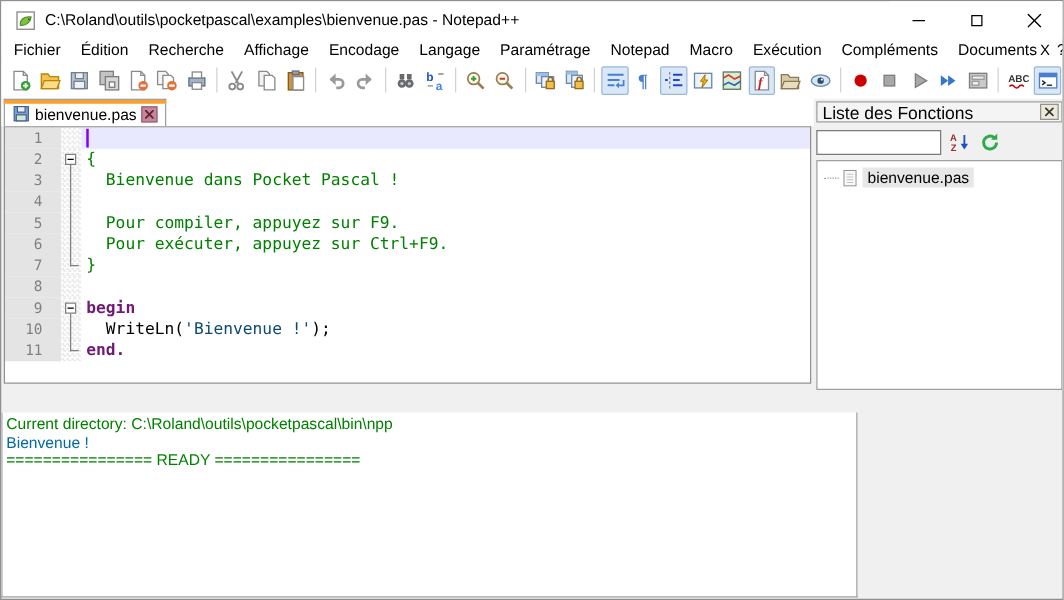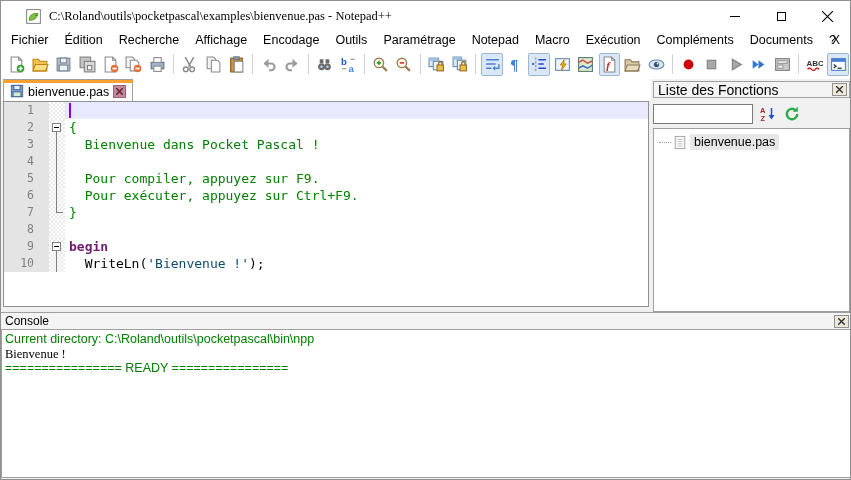--- a/index.html
+++ b/index.html
@@ -4,21 +4,21 @@
 <style>
   * { margin:0; padding:0; box-sizing:border-box; }
   html,body { background:#d4d4d4; }
   .window {
     position:relative; width:851px; height:480px; background:#f0f0f0;
     border:1px solid #8f8f8f; overflow:hidden;
     font-family:"Liberation Sans", sans-serif; font-size:12.5px; color:#000;
   }
   
   .titlebar { position:absolute; top:0; left:0; right:0; height:30px; background:#fff;
-    display:flex; align-items:center; padding-left:24px;font-family:Liberation Serif, serif; }
+    display:flex; align-items:center; padding-left:11px; }
   .appicon { width:17px; height:17px; flex:0 0 auto; }
   .title-text { margin-left:7px; font-size:12.5px; }
   .wcontrols { position:absolute; right:0; top:0; height:30px; display:flex; }
   .wbtn { width:46px; height:30px; display:flex; align-items:center; justify-content:center; background:#fff; }
   .glyph-min { width:10px; height:1px; background:#000; }
   .glyph-max { width:9px; height:9px; border:1px solid #000; }
   
   .menubar { position:absolute; top:30px; left:0; right:0; height:18px; background:#fff;
     display:flex; align-items:center; padding-left:2px; }
   .menu-item { padding:0 8px; height:18px; line-height:18px; cursor:default; }
@@ -75,24 +75,24 @@
   .fibtn { width:18px; height:18px; display:flex; align-items:center; justify-content:center; }
   .ftree { position:absolute; top:47px; left:0; width:197px; height:184px; background:#fff; border:1px solid #a0a0a0; padding-top:4px; }
   .titem { display:flex; align-items:center; height:18px; padding-left:5px; }
   .tconn { width:12px; border-top:1px dotted #999; margin-right:2px; }
   .tlabel { font-size:12.5px; padding:1px 4px; }
   .tlabel.sel { background:#e7e7e7; }
   
   .cpanel-head { position:absolute; top:311px; left:0; width:851px; height:18px; background:#f4f4f4;
     border-top:1px solid #a0a0a0; border-bottom:1px solid #a0a0a0; display:flex; align-items:center;
     justify-content:space-between; padding:0 3px 0 4px; font-size:12px; }
-  .cbody { position:absolute; top:329px; left:0; width:851px; bottom:1px; background:#fff;
+  .cbody { position:absolute; top:329px; left:0; width:685px; bottom:1px; background:#fff;
     border:1px solid #a0a0a0; border-top:none; padding:2px 0 17px 3px; font-size:12.5px; line-height:14.5px; }
   .cline.green { color:#008000; }
-  .cline.black { color:#000000;font-family:Liberation Serif, serif; }
+  .cline.black { color:#0369a1; }
 </style>
 </head>
 <body>
 
 <div class="window">
 
   <div class="titlebar">
     <svg class="appicon" viewBox="0 0 16 16">
       <rect x="1.5" y="1.5" width="13" height="13" fill="#fff" stroke="#8a8a8a"></rect>
       <path d="M4 11.5c-.3-4 2.5-7 8.2-6.3-.7 4-3.8 6.8-8.2 6.3z" fill="#7ec242" stroke="#4a8a1a" stroke-width="0.8"></path>
@@ -114,21 +114,21 @@
     </div>
   </div>
 
   <div class="menubar">
     <div style="display:flex;">
         <span class="menu-item">Fichier</span>
         <span class="menu-item">Édition</span>
         <span class="menu-item">Recherche</span>
         <span class="menu-item">Affichage</span>
         <span class="menu-item">Encodage</span>
-        <span class="menu-item">Outils</span>
+        <span class="menu-item">Langage</span>
         <span class="menu-item">Paramétrage</span>
         <span class="menu-item">Notepad</span>
         <span class="menu-item">Macro</span>
         <span class="menu-item">Exécution</span>
         <span class="menu-item">Compléments</span>
         <span class="menu-item">Documents</span>
         <span class="menu-item">?</span>
       </div>
     <span class="menu-close">X</span>
   </div>
@@ -447,20 +447,28 @@
           <div class="fline-b"></div>
         </div>
         <div class="ltext"><span class="seg-kw">begin</span></div>
       </div>
       <div class="erow">
         <div class="lnum">10</div>
         <div class="fold">
           <div class="fline"></div>
         </div>
         <div class="ltext"><span class="seg-def">  WriteLn(</span><span class="seg-str">'Bienvenue !'</span><span class="seg-def">);</span></div>
+      </div>
+      <div class="erow">
+        <div class="lnum">11</div>
+        <div class="fold">
+          <div class="fline-t"></div>
+          <div class="fline-r"></div>
+        </div>
+        <div class="ltext"><span class="seg-kw">end.</span></div>
       </div>
     </div>
 
   <div class="fpanel">
     <div class="phead">
       <span>Liste des Fonctions</span>
       <div class="pxbtn">
         <svg width="7" height="7" viewBox="0 0 7 7">
             <path d="M0 0L7 7M7 0L0 7" stroke="#333" stroke-width="1.4"></path>
           </svg>
@@ -488,27 +496,19 @@
           <span class="tconn"></span>
           <svg width="14" height="15" viewBox="0 0 16 16" style="margin-right:3px;">
             <rect x="2.5" y="1" width="11" height="14" fill="#fafafa" stroke="#999"></rect>
             <path d="M5 4.5h6M5 7h6M5 9.5h6M5 12h6" stroke="#c0c0c0"></path>
           </svg>
           <span class="tlabel sel">bienvenue.pas</span>
         </div>
       </div>
   </div>
 
-  <div class="cpanel-head">
-    <span>Console</span>
-    <div class="pxbtn">
-      <svg width="7" height="7" viewBox="0 0 7 7">
-          <path d="M0 0L7 7M7 0L0 7" stroke="#333" stroke-width="1.4"></path>
-        </svg>
-    </div>
-  </div>
   <div class="cbody" id="console-body">
       <div class="cline green">Current directory: C:\Roland\outils\pocketpascal\bin\npp</div>
       <div class="cline black">Bienvenue !</div>
       <div class="cline green">================ READY ================</div>
     </div>
 
 </div>
 
 </body></html>

